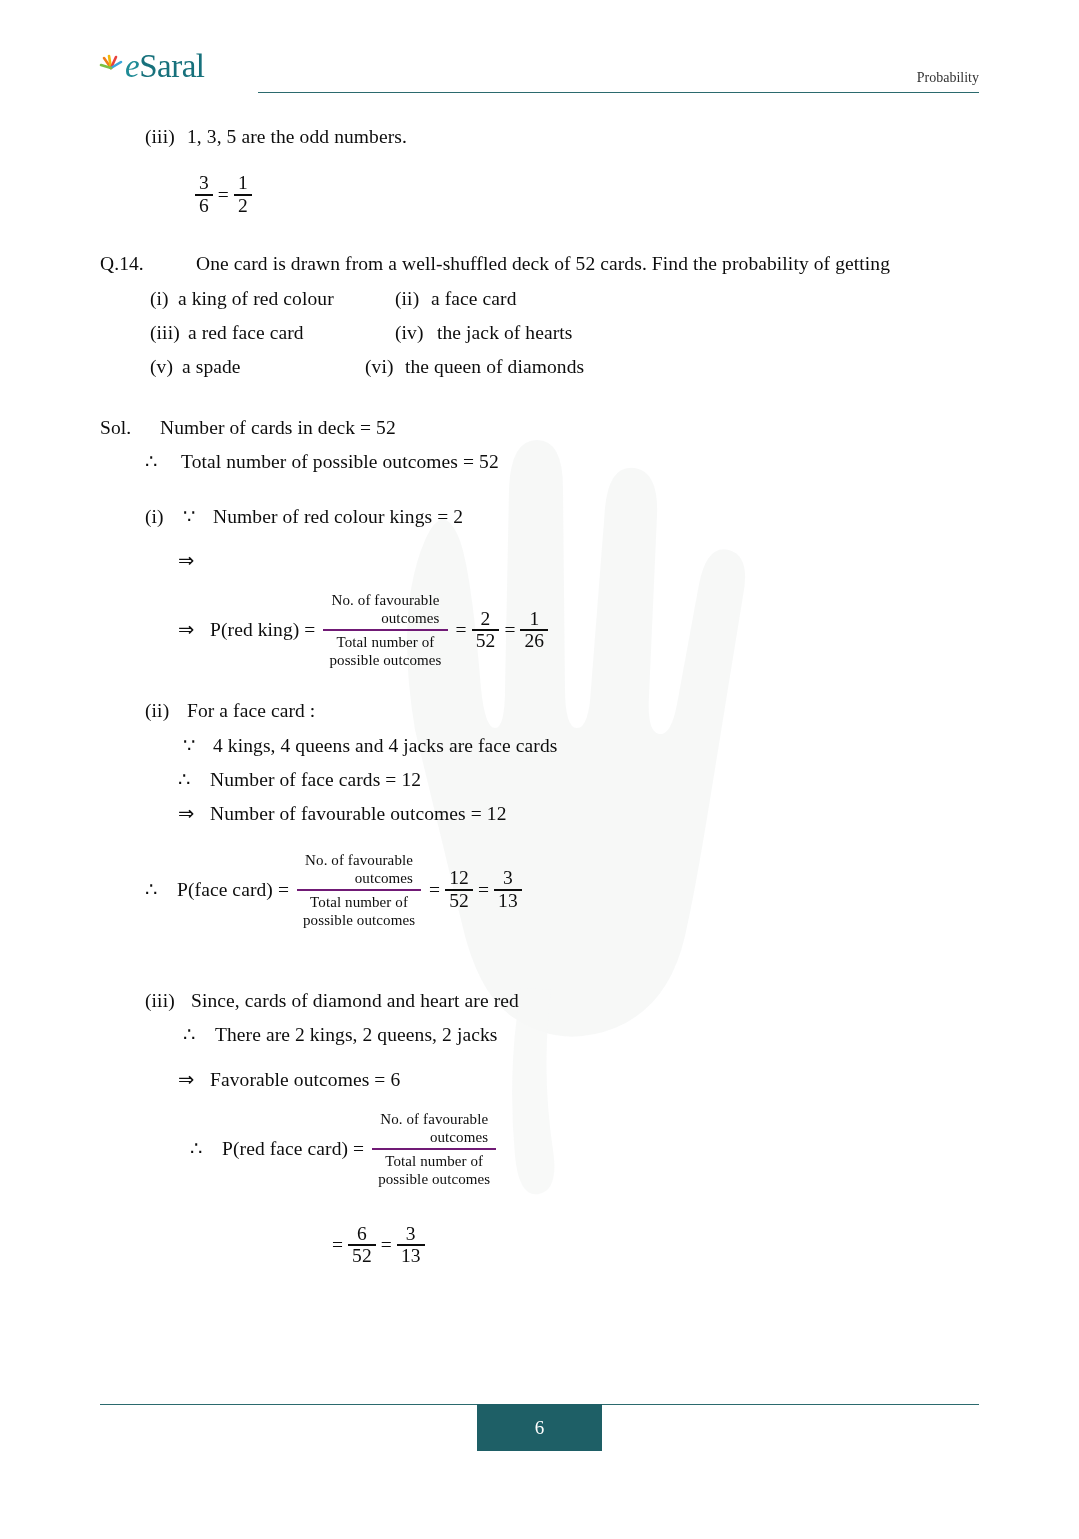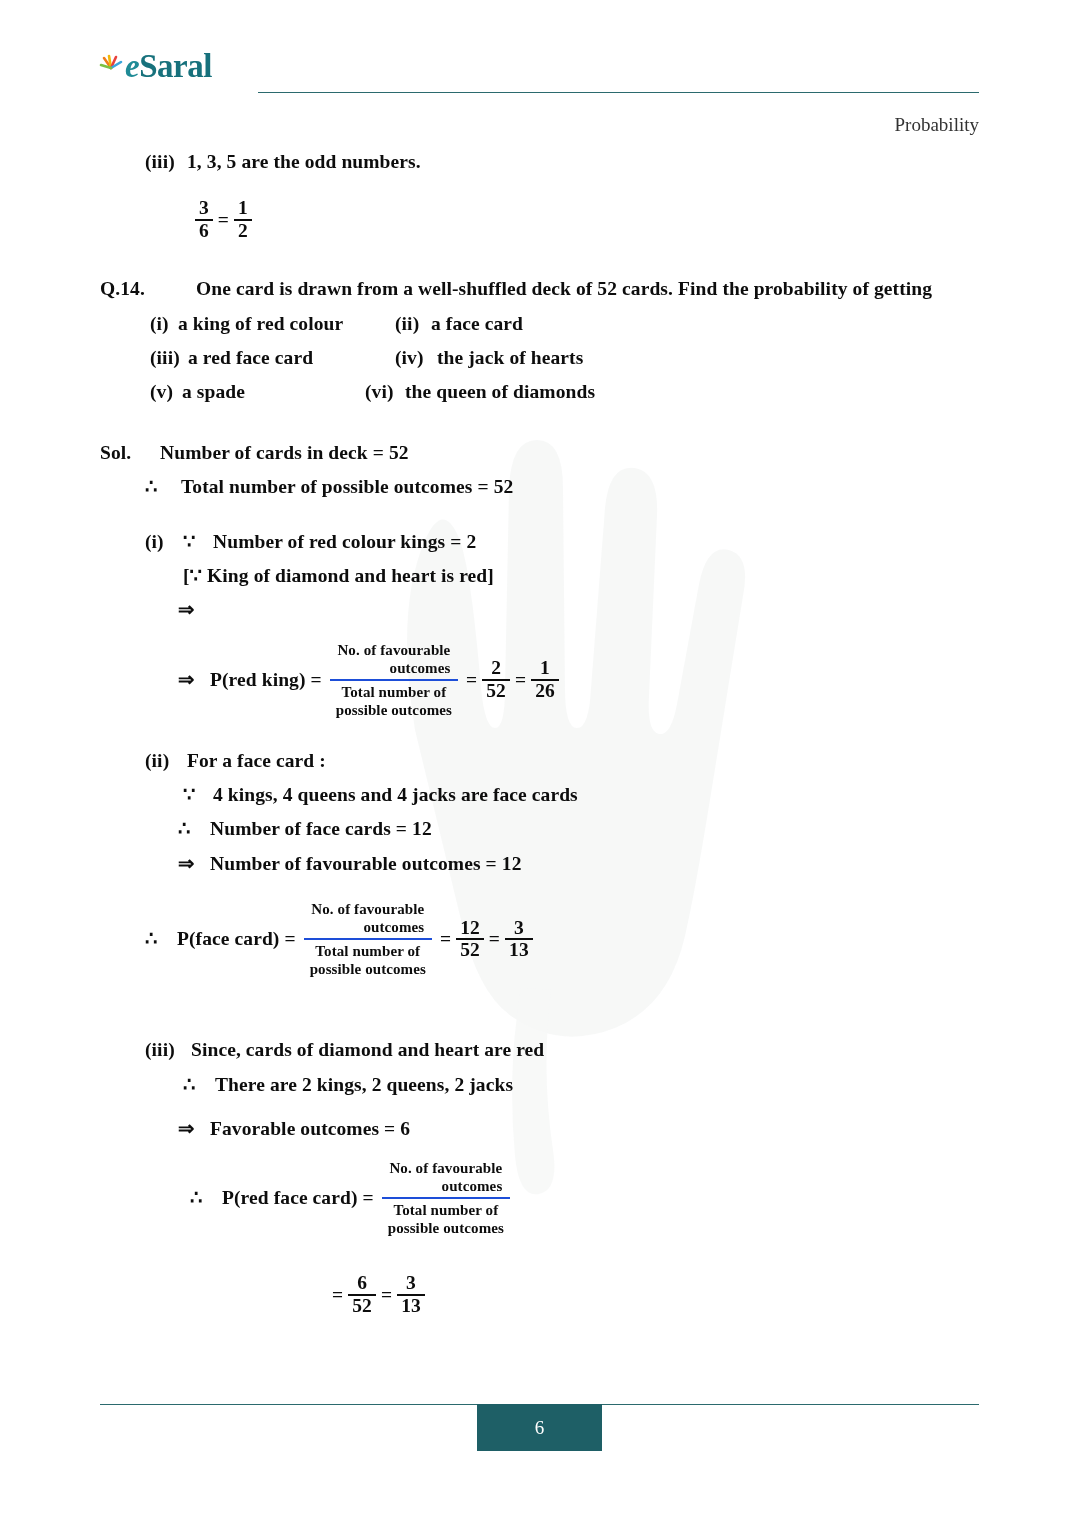--- a/index.html
+++ b/index.html
@@ -27,21 +27,21 @@
     height: 840px;
     opacity: 0.55;
     pointer-events: none;
   }
   .watermark svg { width: 100%; height: 100%; display: block; }
   .logo {
     position: absolute;
     left: 98px;
     top: 48px;
     font-size: 33px;
-    font-weight: bold;
+    font-weight: normal;
     letter-spacing: -0.5px;
     color: #15707a;
     font-family: "Liberation Serif", serif;
     white-space: nowrap;
   }
   .logo .burst {
     display: inline-block;
     width: 26px;
     height: 26px;
     vertical-align: -3px;
@@ -56,35 +56,33 @@
     position: absolute;
     left: 258px;
     right: 100px;
     top: 92px;
     border-bottom: 1.5px solid #2b6a6e;
   }
   .header-title {
     position: absolute;
     right: 100px;
     top: 70px;
-    font-size: 19px;
+    font-size: 14px;
     color: #333333;
     font-family: "Liberation Serif", serif;
-    margin-top: 44px;
   }
 
   
   .content {
     position: absolute;
     left: 0; right: 0;
     top: 125px;
     color: #0d0d0d;
     font-family: "Liberation Serif", serif;
-    font-weight: bold;
-    margin-top: 25px;
+    font-weight: normal;
   }
   .row {
     position: relative;
     display: flex;
     align-items: flex-start;
     font-size: 19.5px;
     letter-spacing: 0.1px;
     line-height: 1.25;
   }
   .marker {
@@ -127,21 +125,21 @@
     flex-direction: column;
     align-items: center;
     vertical-align: middle;
     margin: 0 8px;
     font-size: 15px;
     line-height: 1.2;
   }
   .bigfrac .num { padding: 0 6px 2px; text-align: right; }
   .bigfrac .den {
     padding: 2px 6px 0;
-    border-top: 2px solid #1d4ed8;
+    border-top: 2px solid #701a75;
     text-align: center;
   }
 
   
   .footer-rule {
     position: absolute;
     left: 100px;
     right: 100px;
     top: 1404px;
     border-bottom: 1.5px solid #2b6a6e;
@@ -268,23 +266,20 @@
 
     
     <div class="row ind-145">
       <span class="marker" style="width:38px">(i)</span>
       <span class="marker" style="width:30px">∵</span>
       <span class="txt">Number of red colour kings  =  2</span>
     </div>
 
     <div class="sp-10"></div>
 
-    <div class="row ind-183" style="margin-left:183px">
-      <span class="txt">[∵  King of diamond and heart is red]</span>
-    </div>
 
     <div class="sp-10"></div>
 
     <div class="row" style="margin-left:178px">
       <span class="marker" style="width:32px">⇒</span>
     </div>
 
     <div class="sp-18"></div>
 
     <div class="row inline-mid" style="margin-left:178px">

